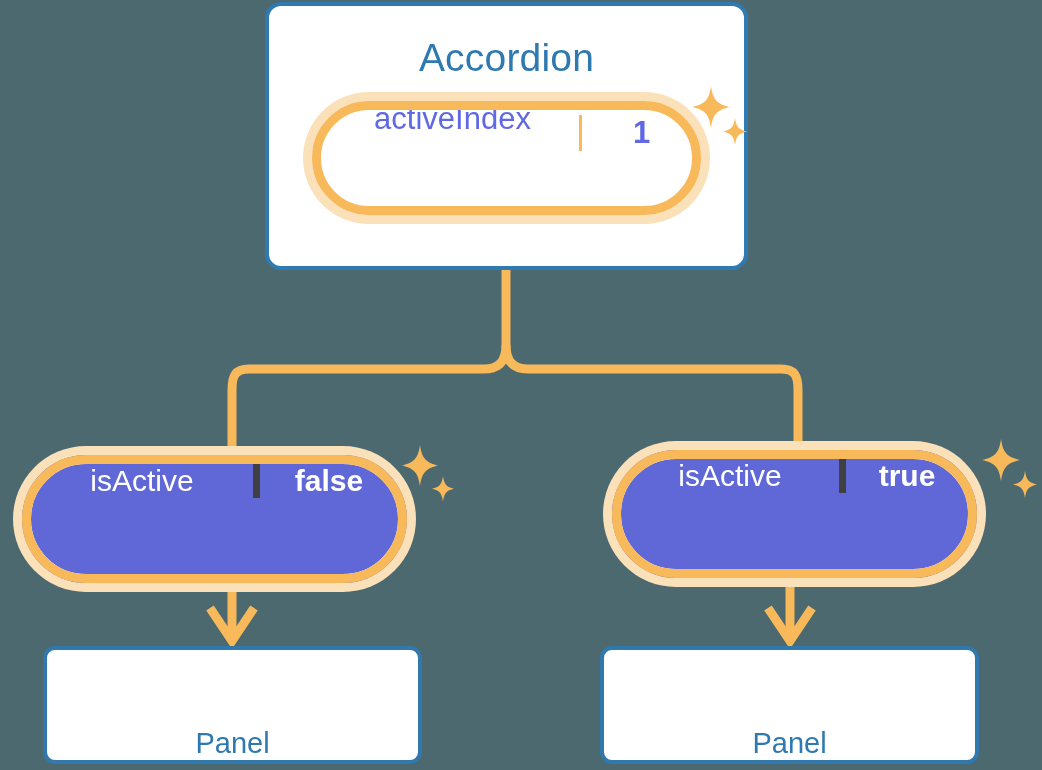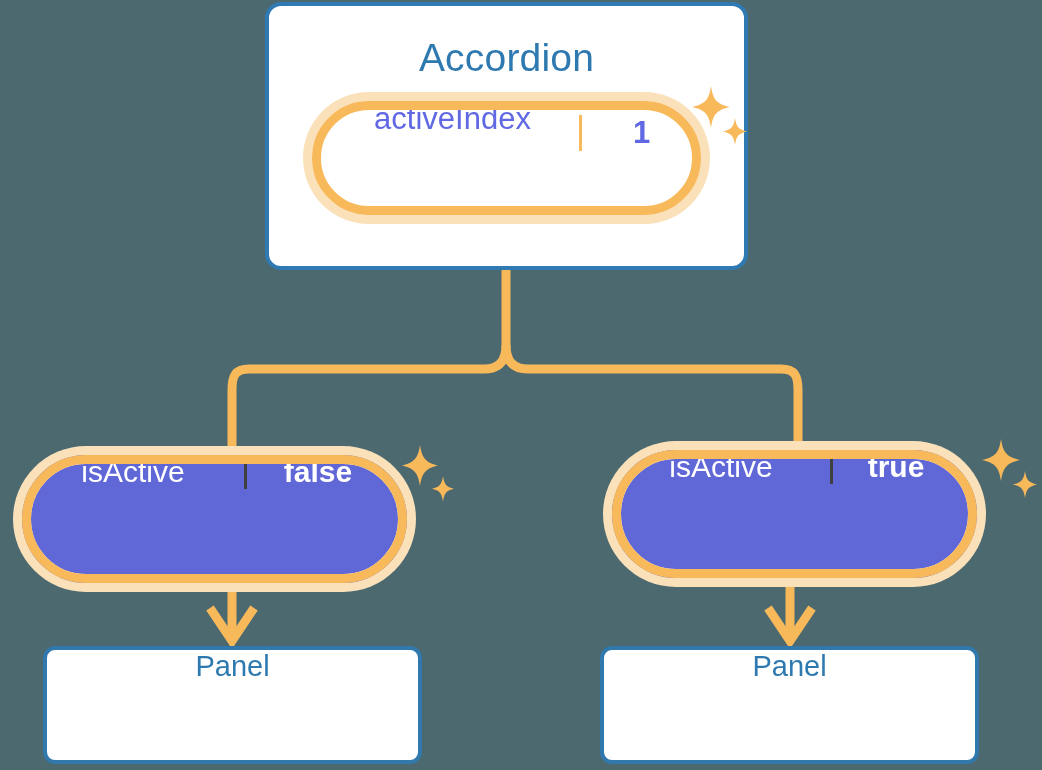--- a/index.html
+++ b/index.html
@@ -57,21 +57,21 @@
   }
 
   
   .panel-box {
     position: absolute;
     background: #ffffff;
     border: 4px solid #3178ad;
     border-radius: 12px;
     box-sizing: border-box;
     display: flex;
-    align-items: flex-start;
+    align-items: flex-end;
     justify-content: center;
   }
   #panel-left  { left: 43px;  top: 646px; width: 379px; height: 118px; }
   #panel-right { left: 600px; top: 646px; width: 379px; height: 118px; }
   .panel-label {
     color: #2e7ab0;
     font-size: 29px;
     font-weight: 400;
   }
 
@@ -134,21 +134,21 @@
 
   
   .pill-filled {
     background: #6067d6;
   }
   .pill-filled .pill-key,
   .pill-filled .pill-val { color: #ffffff; }
   .pill-filled .pill-key { font-size: 30px; font-weight: 400; }
   .pill-filled .pill-val { font-size: 30px; font-weight: 700; }
   .pill-filled .pill-val {
-    border-left: 3px solid #404040;
+    border-left: 7px solid #404040;
   }
   .pill-white-gap {
     position: absolute;
     inset: 7px;
     border-radius: 999px;
     border: 2px solid #ffffff;
     box-sizing: border-box;
     pointer-events: none;
   }
 
@@ -164,20 +164,21 @@
   #pill-isactive-true {
     left: 612px;
     top: 450px;
     width: 365px;
     height: 128px;
   }
   #pill-isactive-true .pill-key { flex: 0 0 218px; }
   #pill-isactive-true .pill-val { flex: 1 1 auto; }
 
   .pill-filled .pill-row {
+    margin: 9px;
     width: calc(100% - 18px);
   }
 
   
   .sparkle {
     position: absolute;
     pointer-events: none;
   }
 </style>
 </head>

